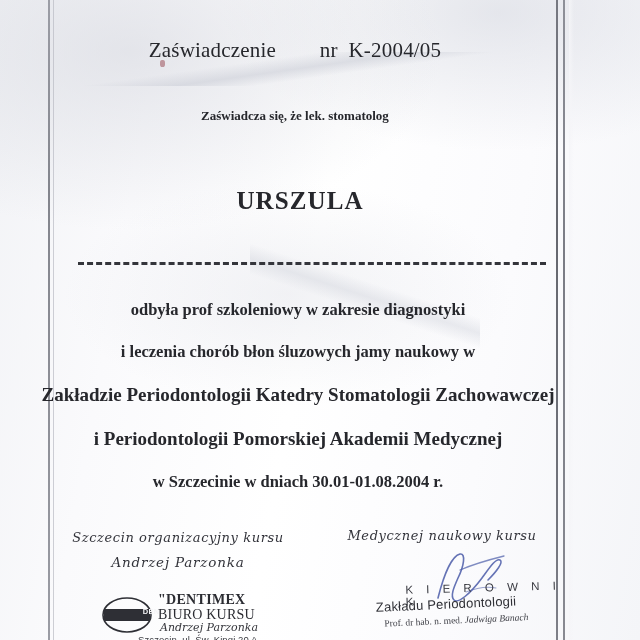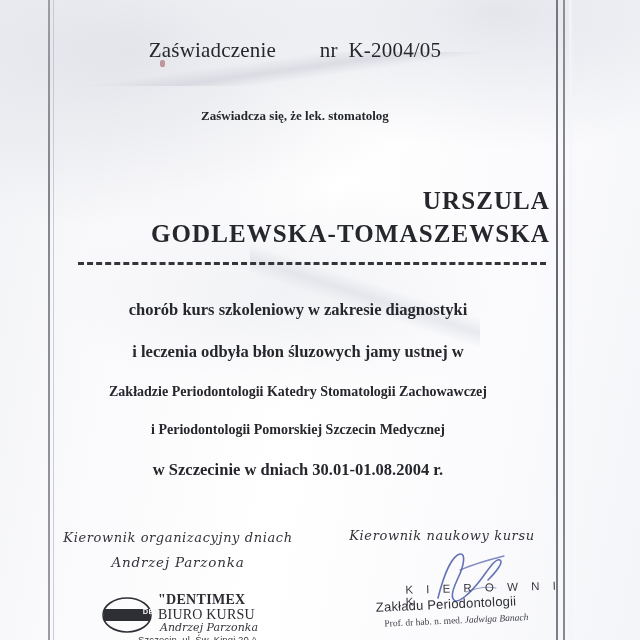--- a/index.html
+++ b/index.html
@@ -97,21 +97,21 @@
     text-align: center;
     font-size: 13px;
     font-weight: bold;
   }
 
   .recipient {
     position: absolute;
     left: 50px;
     top: 184px;
     width: 500px;
-    text-align: right;
+    text-align: center;
     font-weight: bold;
     font-size: 25px;
     letter-spacing: 1.1px;
     line-height: 1.32;
   }
 
   .divider {
     position: absolute;
     left: 78px;
     top: 262px;
@@ -123,21 +123,21 @@
   .body-block {
     position: absolute;
     left: 40px;
     top: 300px;
     width: 516px;
     text-align: center;
     font-weight: bold;
     font-size: 16.5px;
   }
   .body-line { margin: 0 0 22px 0; white-space: nowrap; }
-  .body-line.wide { font-size: 14px; }
+  .body-line.wide { font-size: 19px; }
   .body-line:last-child { margin-bottom: 0; }
 
   
   .sig {
     position: absolute;
     font-family: "DejaVu Serif", serif;
     font-style: italic;
     color: #32333a;
     text-align: center;
   }
@@ -251,40 +251,39 @@
   <div class="edge-line edge-right-c"></div>
 
   <div class="speck"></div>
 
   <div class="title-row ink">Zaświadczenie        nr  K-2004/05</div>
 
   <div class="subtitle ink">Zaświadcza się, że lek. stomatolog</div>
 
   <div class="recipient ink">
     <div>URSZULA</div>
-    <div>GODLEWSKA-TOMASZEWSKA</div>
   </div>
 
   <div class="divider"></div>
 
   <div class="body-block ink">
-    <p class="body-line">chorób  kurs szkoleniowy w zakresie diagnostyki</p>
-    <p class="body-line">i  leczenia odbyła błon śluzowych jamy ustnej w</p>
+    <p class="body-line">odbyła  prof szkoleniowy w zakresie diagnostyki</p>
+    <p class="body-line">i  leczenia chorób błon śluzowych jamy naukowy w</p>
     <p class="body-line wide">Zakładzie Periodontologii Katedry Stomatologii Zachowawczej</p>
-    <p class="body-line wide">i Periodontologii Pomorskiej Szczecin Medycznej</p>
+    <p class="body-line wide">i Periodontologii Pomorskiej Akademii Medycznej</p>
     <p class="body-line">w Szczecinie w dniach 30.01-01.08.2004 r.</p>
   </div>
 
   <div class="sig sig-left">
-    <div class="line1">Kierownik organizacyjny dniach</div>
+    <div class="line1">Szczecin organizacyjny kursu</div>
     <div class="line2">Andrzej Parzonka</div>
   </div>
 
   <div class="sig sig-right">
-    <div class="line1">Kierownik naukowy kursu</div>
+    <div class="line1">Medycznej naukowy kursu</div>
   </div>
 
   <svg class="pen-scribble" viewBox="0 0 90 58">
     <path d="M8 50 C14 26, 22 8, 30 6 C36 5, 34 18, 28 30 C24 39, 20 48, 24 52 C28 56, 40 46, 52 30 C60 19, 66 10, 70 12 C74 14, 66 24, 58 32" fill="none" stroke="#4a5ba8" stroke-width="1.6" stroke-linecap="round" opacity="0.85"></path>
     <path d="M30 22 C44 16, 58 12, 74 8" fill="none" stroke="#4a5ba8" stroke-width="1.3" stroke-linecap="round" opacity="0.7"></path>
     <path d="M36 44 C46 40, 56 38, 66 40" fill="none" stroke="#4a5ba8" stroke-width="1.1" stroke-linecap="round" opacity="0.55"></path>
   </svg>
 
   <div class="stamp-left">
     <svg class="logo" viewBox="0 0 54 38">

